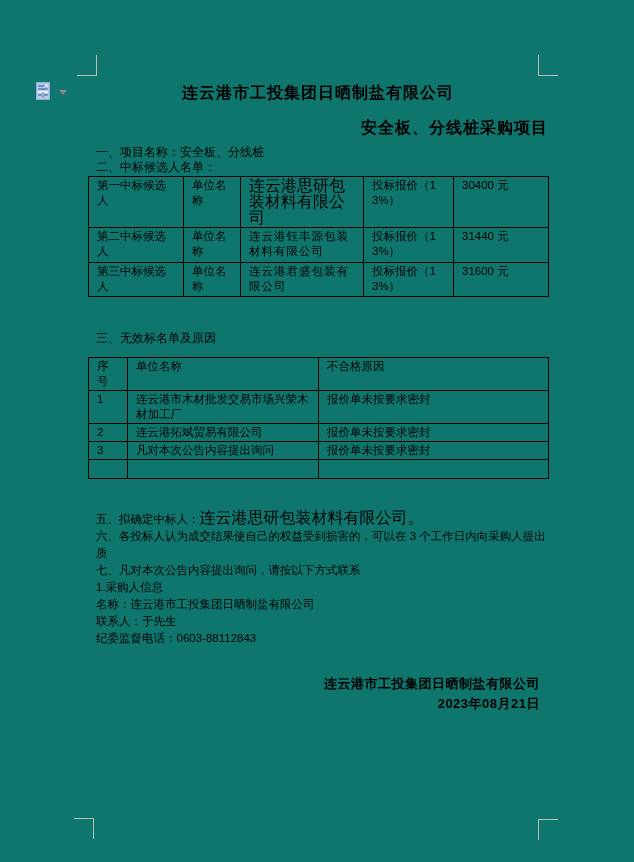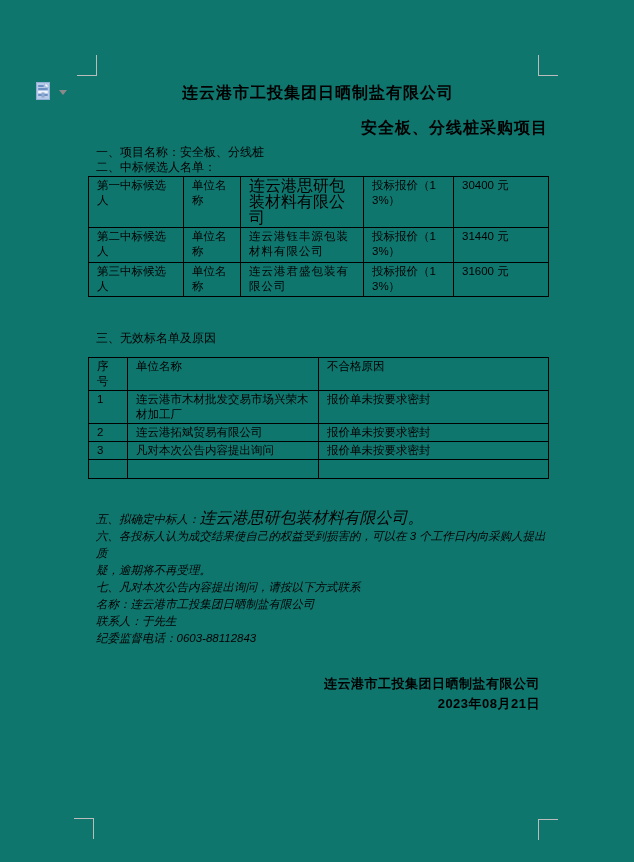--- a/index.html
+++ b/index.html
@@ -40,21 +40,21 @@
   .tbl2{margin-top:11px;}
   .tbl2 tr:nth-child(1){height:17px;}
   .tbl2 tr:nth-child(2){height:33px;}
   .tbl2 tr:nth-child(3){height:17px;}
   .tbl2 tr:nth-child(4){height:16px;}
   .tbl2 tr:nth-child(5){height:19px;}
   .big{font-size:16px;font-family:"Liberation Serif","DejaVu Serif",serif;line-height:16px;}
   .sp{letter-spacing:1px;margin-left:24px;}
 
   .notes{margin-top:31px;padding-left:8px;font-size:11.5px;line-height:17px;}
-  .notes div{min-height:17px;font-style:italic;}
+  .notes div{min-height:17px;}
   .footer{margin-top:27px;text-align:right;font-weight:bold;font-size:13px;line-height:20px;padding-right:8px;letter-spacing:0.5px;}
 </style>
 </head>
 <body>
 
 <div class="page">
 
   <div class="crop crop-tl"></div>
   <div class="crop crop-tr"></div>
   <div class="crop crop-bl"></div>
@@ -149,22 +149,22 @@
           <td></td>
           <td></td>
           <td></td>
         </tr>
       </tbody>
     </table>
 
     <div class="notes">
       <div><span>五、拟确定中标人：</span><span class="big">连云港思研包装材料有限公司。</span></div>
       <div>六、各投标人认为成交结果使自己的权益受到损害的，可以在 3 个工作日内向采购人提出质</div>
-      <div>疑，逾期将不再受理。</div>
       <div>七、凡对本次公告内容提出询问，请按以下方式联系</div>
+      <div>1.采购人信息</div>
       <div>名称：连云港市工投集团日晒制盐有限公司</div>
       <div>联系人：于先生</div>
       <div>纪委监督电话：0603-88112843</div>
     </div>
 
     <div class="footer">
       <div>连云港市工投集团日晒制盐有限公司</div>
       <div>2023年08月21日</div>
     </div>
 

